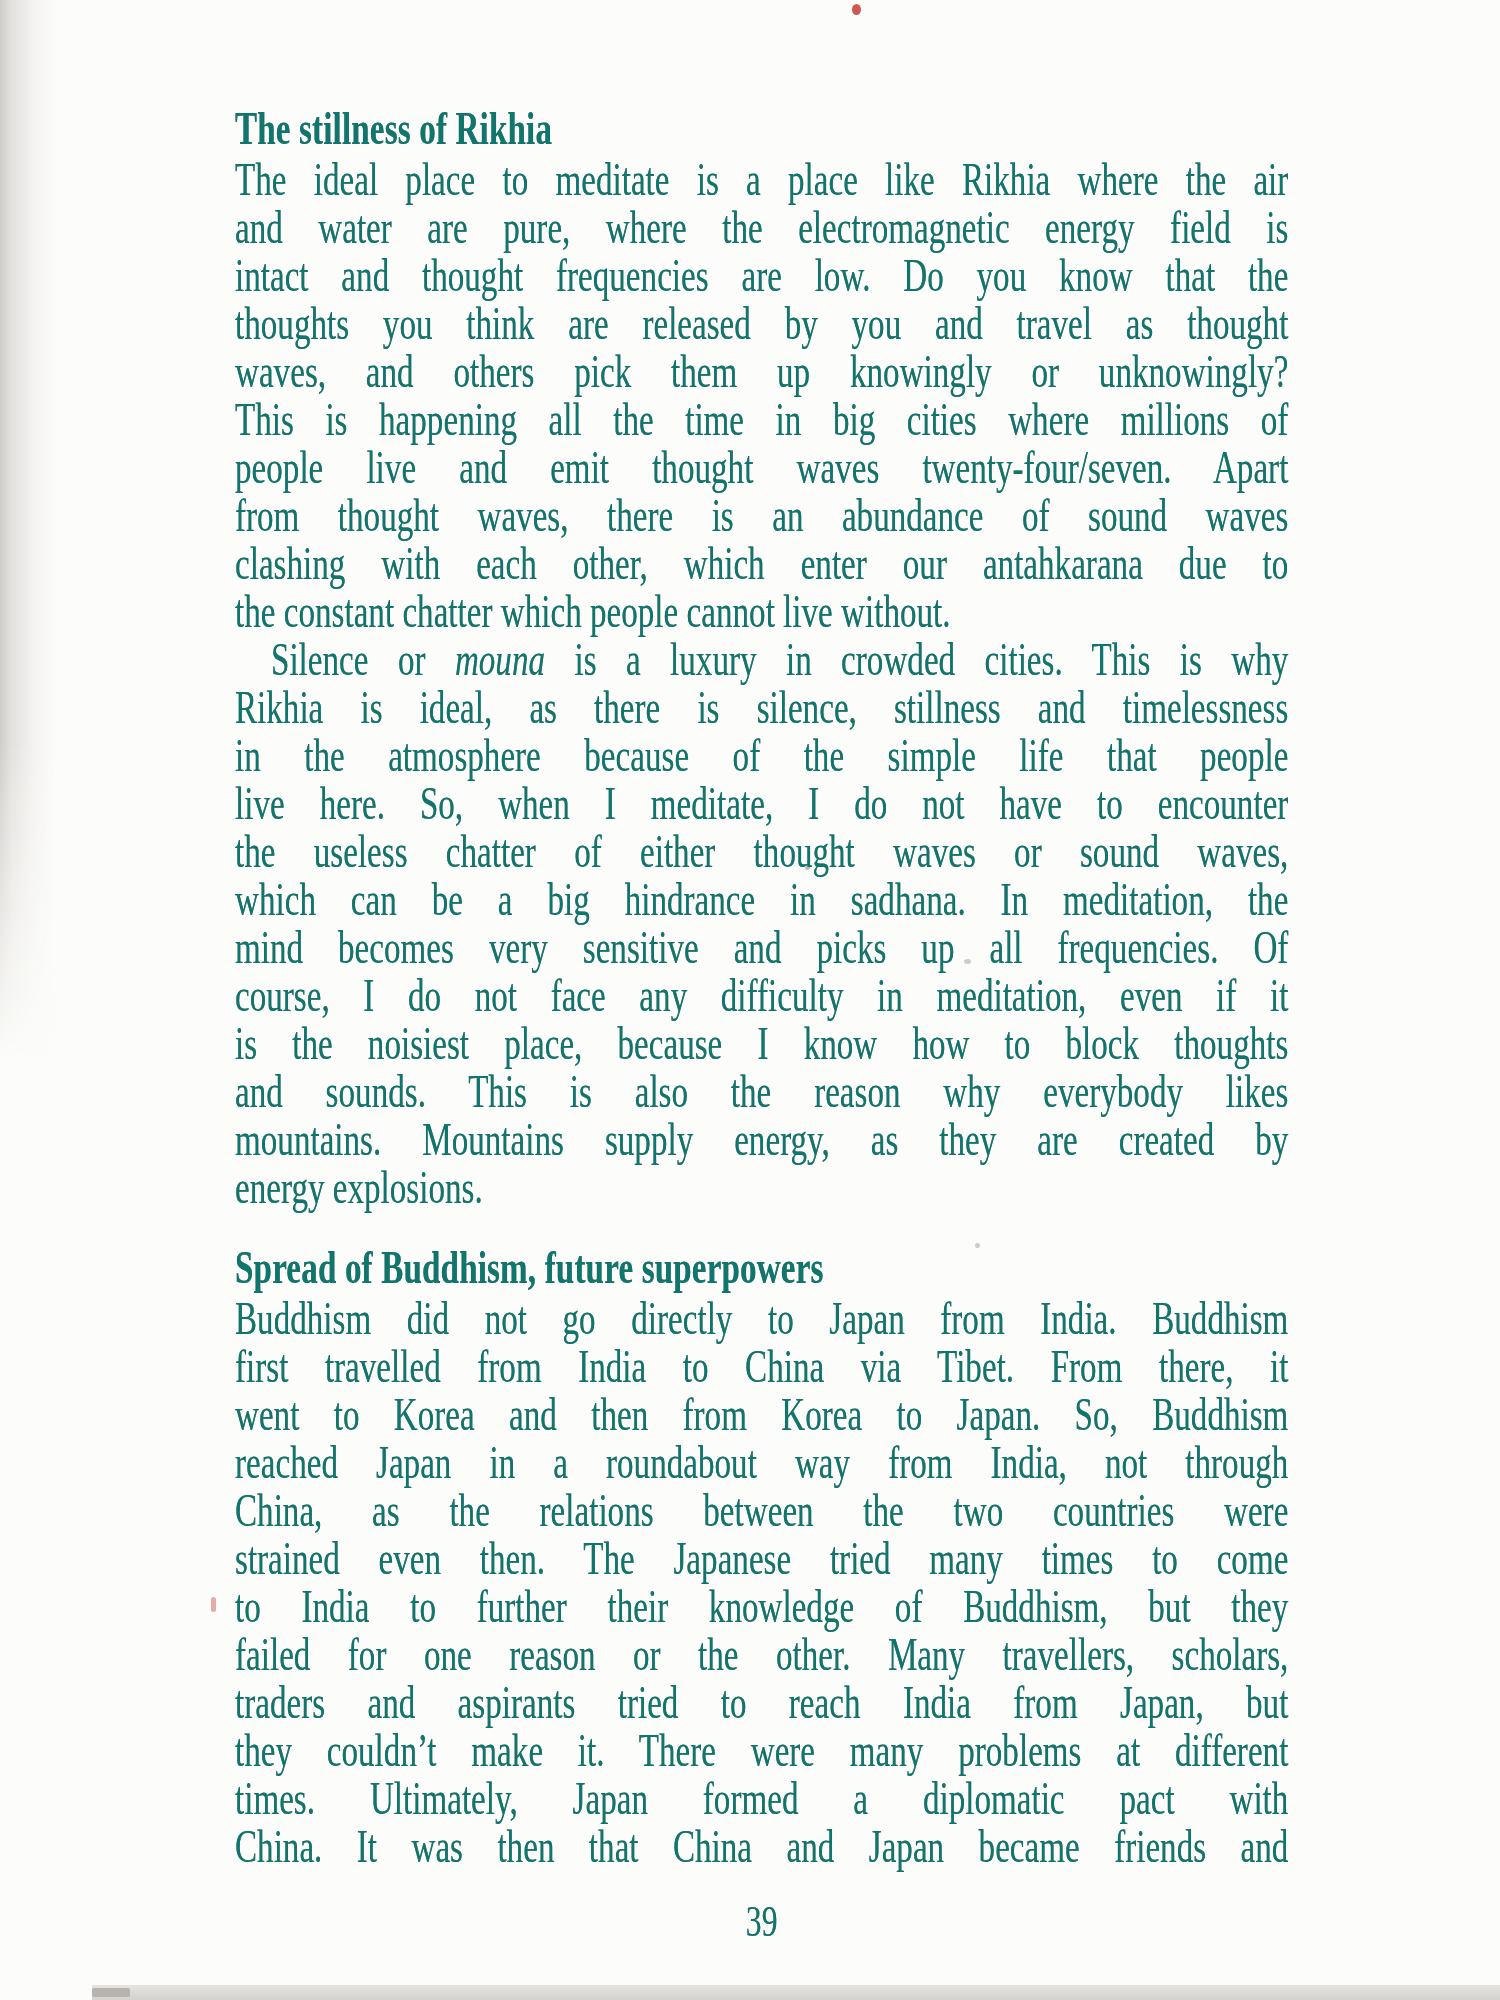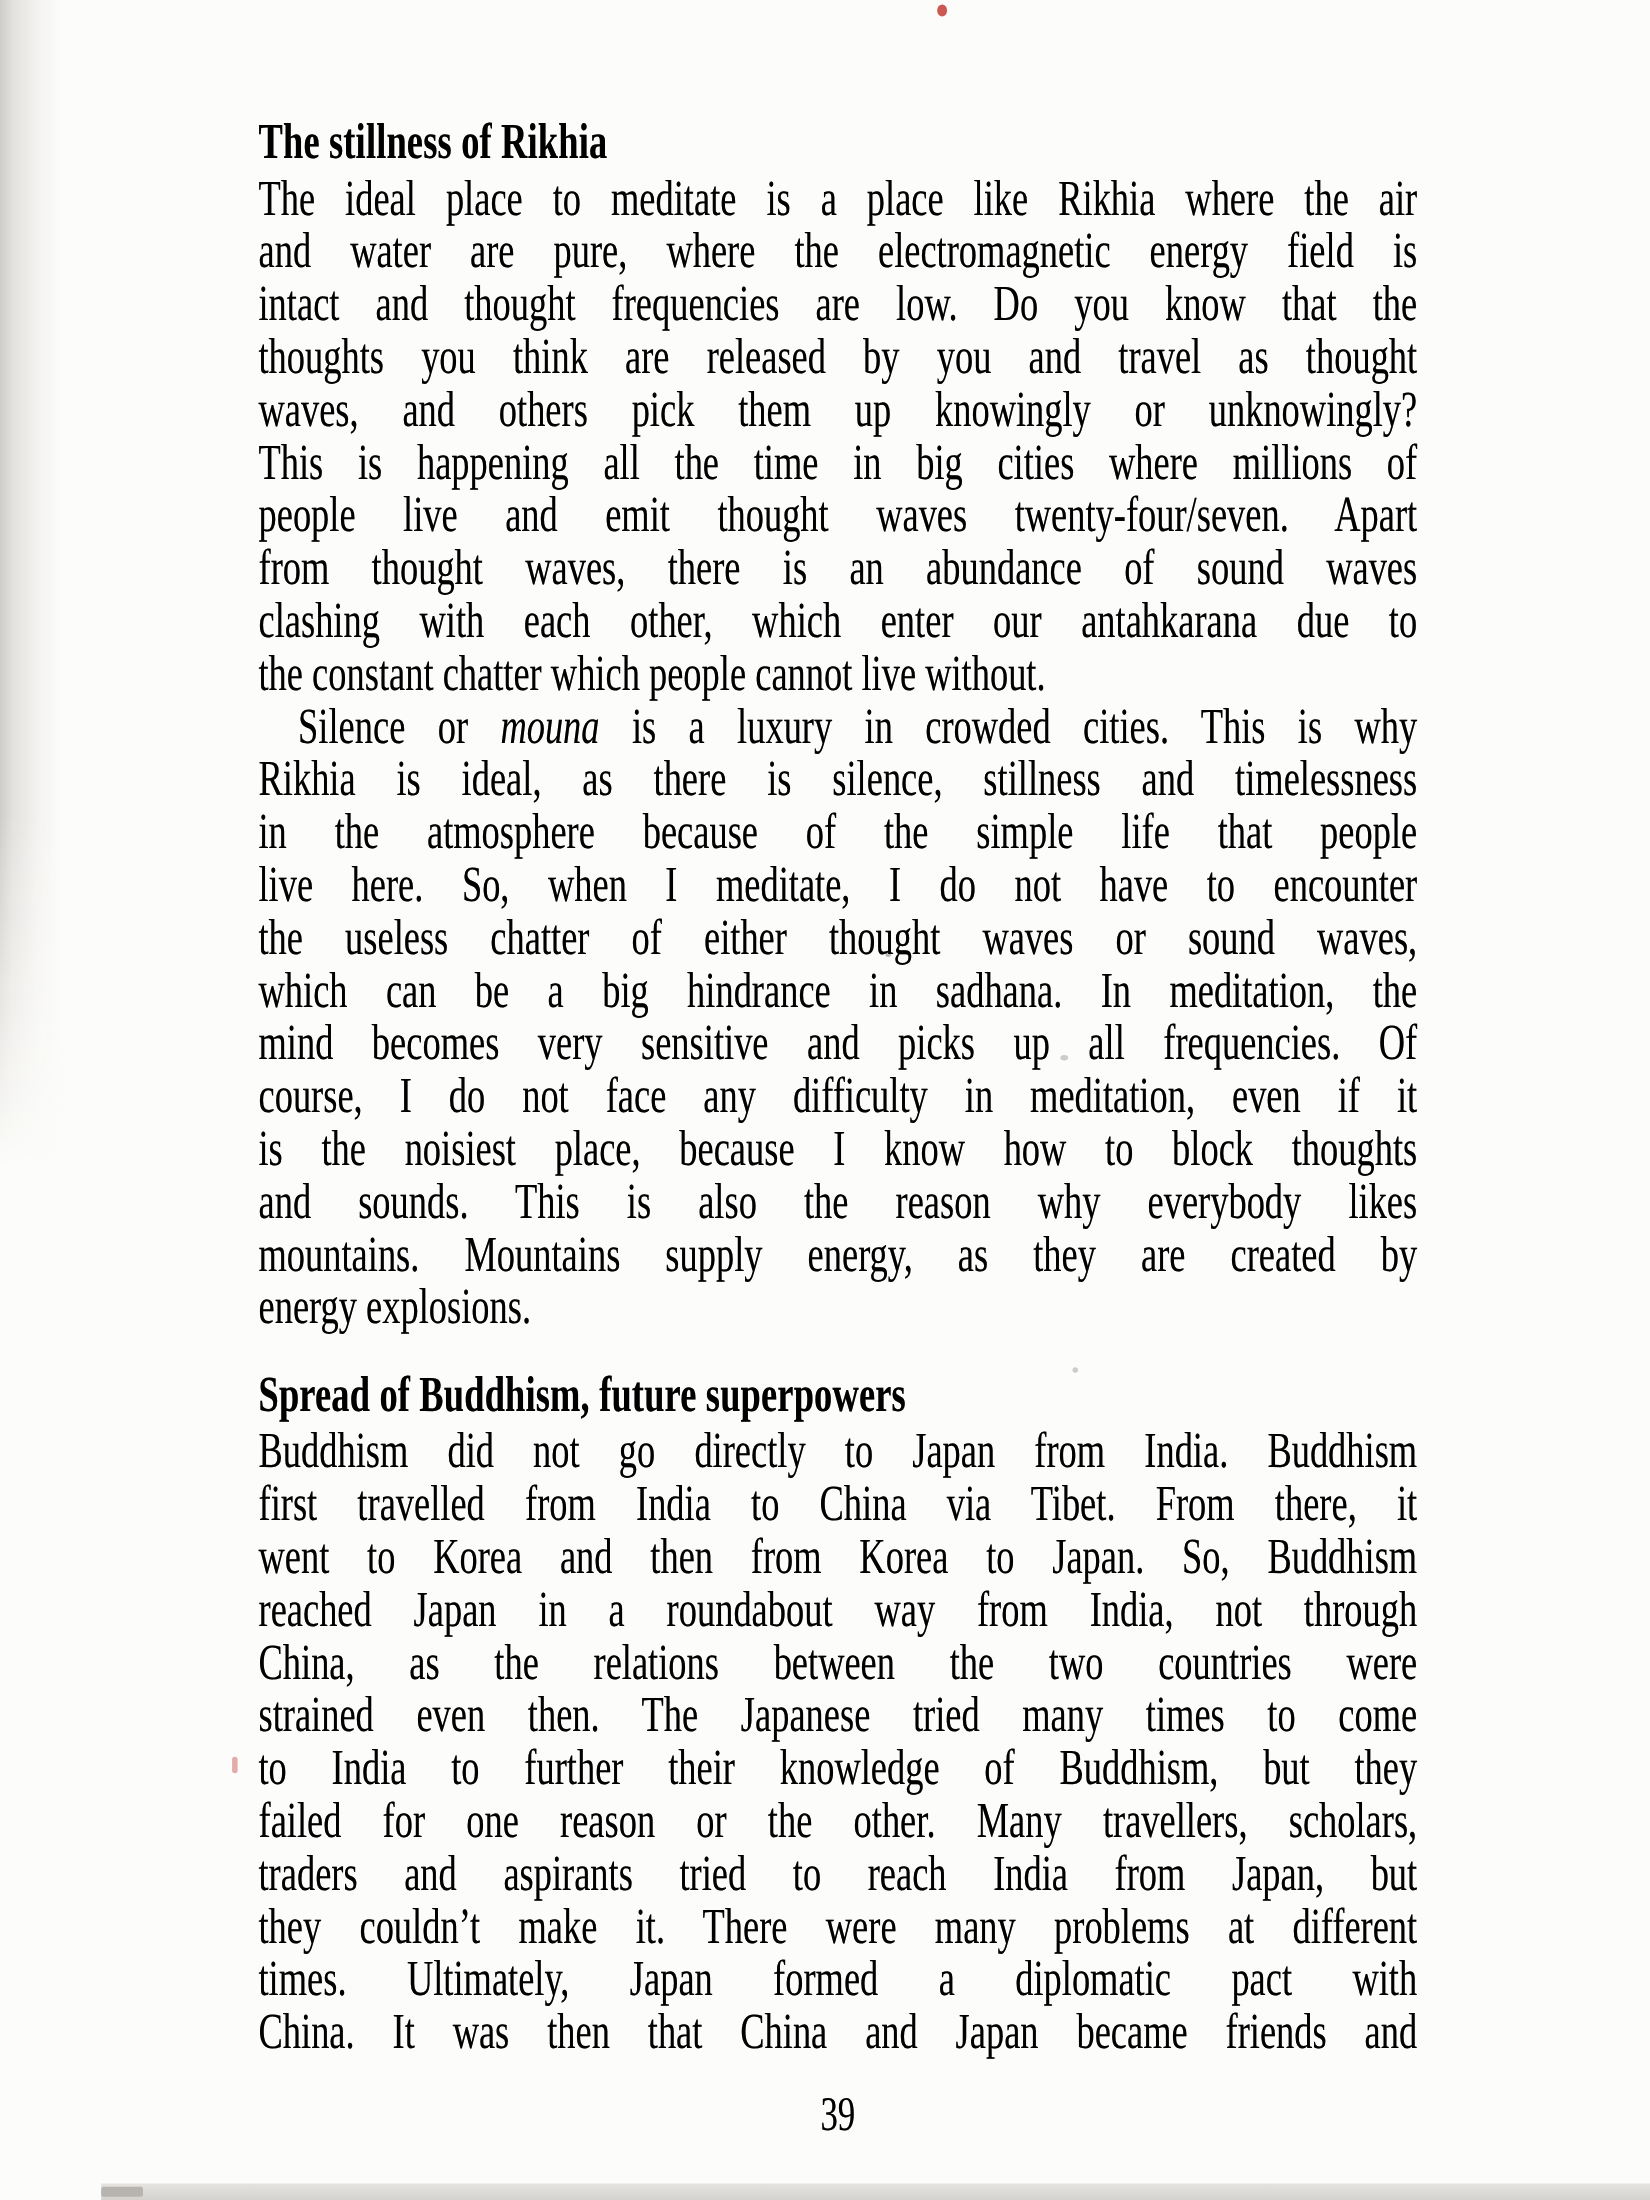--- a/index.html
+++ b/index.html
@@ -2,21 +2,21 @@
 <html><head>
 <meta charset="utf-8">
 <style>
   html,body{margin:0;padding:0;background:#ffffff;}
   .page{
     position:relative;
     width:1500px;height:2000px;
     background:#fcfcfa;
     overflow:hidden;
     font-family:"Liberation Serif","DejaVu Serif",serif;
-    color:#000000;
+    color:#0f766e;
   }
   
   .left-scan-band{
     position:absolute;left:0;top:0;width:56px;height:1060px;
     background:linear-gradient(to right,#cfcdc9 0%,#e3e1de 20%,#f3f2f0 60%,rgba(252,252,250,0) 100%);
     -webkit-mask-image:linear-gradient(to bottom,#000 70%,transparent 100%);
     mask-image:linear-gradient(to bottom,#000 70%,transparent 100%);
   }
   .bottom-scan-band{
     position:absolute;left:92px;right:0;top:1985px;height:15px;

